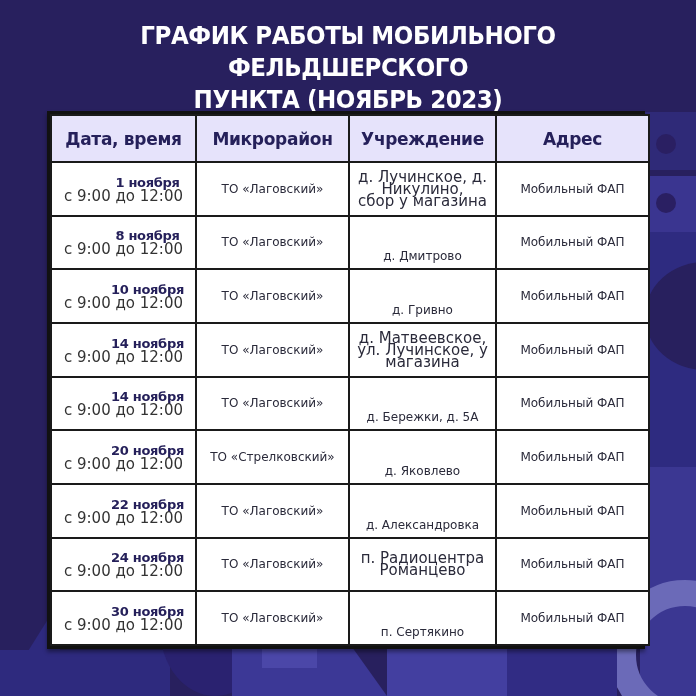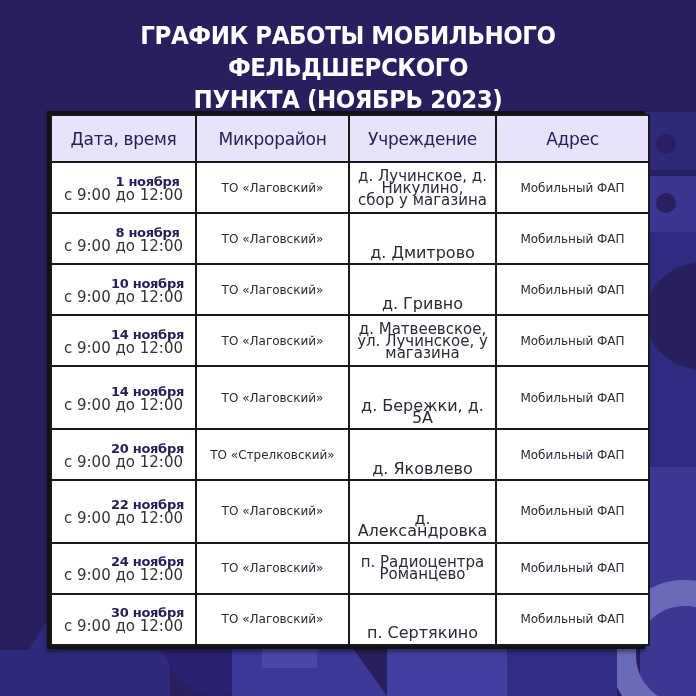--- a/index.html
+++ b/index.html
@@ -22,27 +22,27 @@
     position: absolute; left: 47px; top: 111px; width: 598px; height: 538px;
     background: #111; border: 3px solid #111;
     box-shadow: 0 3px 4px rgba(0,0,0,0.4);
   }
   table {
     width: 100%; height: 100%; border-collapse: collapse; table-layout: fixed;
   }
   th, td { border: 2px solid #1a1a1a; text-align: center; vertical-align: middle; }
   th {
     background: #e6e3fb; color: #25205a; height: 47px;
-    font-weight: normal; font-size: 17px; letter-spacing: -0.3px;
+    font-weight: bold; font-size: 17px; letter-spacing: -0.3px;
   }
   td { background: #ffffff; height: 44px; color: #2a2a3a; font-size: 12px; }
   .date { font-weight: bold; font-size: 13px; color: #25205a; line-height: 14px; letter-spacing: -0.3px; padding-left: 48px; }
   .time { font-size: 15px; color: #333; line-height: 12px; }
   .place { font-size: 15px; line-height: 12px; color: #2a2a3a; }
-  .place.big { font-size: 16px; margin-top: 28px; }
+  .place.big { font-size: 12px; margin-top: 28px; }
   .col1 { width: 145px; } .col2 { width: 153px; } .col3 { width: 147px; } .col4 { width: 153px; }
 </style>
 </head>
 <body>
 
 <div class="bg">
 
   <div class="shape" style="left:640px;top:112px;width:56px;height:58px;background:#2f2a78;"></div>
   <div class="shape" style="left:640px;top:176px;width:56px;height:56px;background:#3a3590;"></div>
   <div class="shape" style="left:656px;top:134px;width:20px;height:20px;border-radius:50%;background:#2a1f62;"></div>

